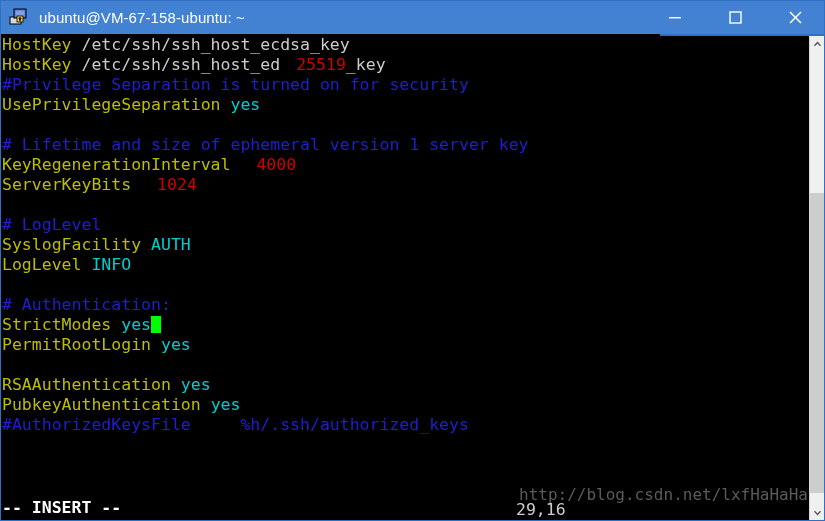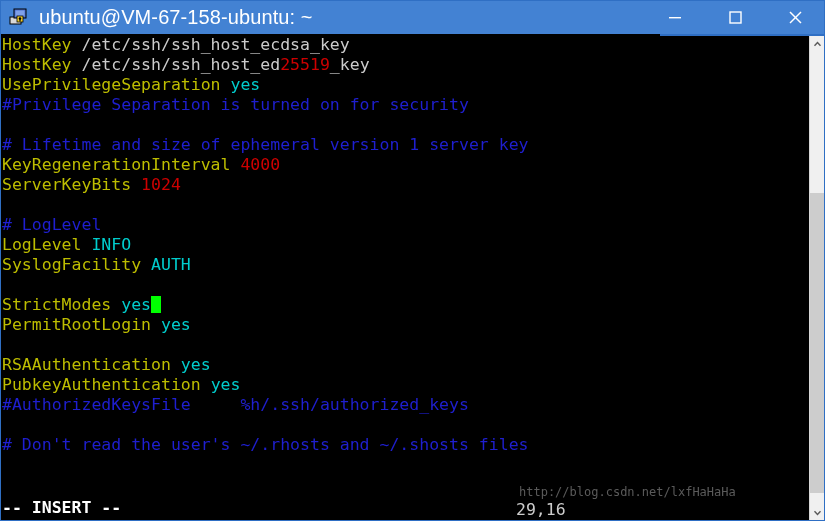--- a/index.html
+++ b/index.html
@@ -39,21 +39,21 @@
   }
   .app-icon {
     width: 20px;
     height: 20px;
     position: relative;
     flex: 0 0 auto;
     margin-right: 10px;
   }
   #title-text {
     font-family: "Liberation Sans", sans-serif;
-    font-size: 20px;
+    font-size: 15px;
     color: #ffffff;
     white-space: nowrap;
     letter-spacing: 0.1px;
   }
   .win-btn {
     width: 60px;
     height: 34px;
     flex: 0 0 auto;
     display: flex;
     align-items: center;
@@ -89,21 +89,21 @@
     height: 20px;
     line-height: 20px;
     white-space: pre;
     font-family: "DejaVu Sans Mono", monospace;
     font-size: 16.5px;
     letter-spacing: 0px;
     color: #cccccc;
   }
   .kw  { color: #bdbd00; }
   .val { color: #00cdcd; }
-  .num { color: #cd0000; }
+  .num { color: #cd0000; padding-left: 16px; }
   .cmt { color: #1f1fd0; }
   .pth { color: #cccccc; }
   .cursor {
     display: inline-block;
     width: 10px;
     height: 17px;
     vertical-align: -3px;
     background: #00ff00;
   }
 
@@ -141,21 +141,21 @@
     white-space: pre;
     margin-top: 20px;
   }
 
   
   #watermark {
     position: absolute;
     left: 519px;
     top: 485px;
     font-family: "DejaVu Sans Mono", monospace;
-    font-size: 12px;
+    font-size: 16px;
     color: #8a8a8a;
     opacity: 0.65;
     white-space: nowrap;
     pointer-events: none;
   }
 
   
   #scrollbar {
     position: absolute;
     right: 0;
@@ -231,39 +231,39 @@
         <line x1="21" y1="10" x2="10" y2="21" stroke="#ffffff" stroke-width="1.5"></line>
       </svg>
     </div>
   </div>
   <div id="term-border-top"></div>
 
   <div id="terminal">
     <div id="screen">
         <div class="line"><span class="kw">HostKey </span><span class="pth">/etc/ssh/ssh_host_ecdsa_key</span></div>
         <div class="line"><span class="kw">HostKey </span><span class="pth">/etc/ssh/ssh_host_ed</span><span class="num">25519</span><span class="pth">_key</span></div>
+        <div class="line"><span class="cmt">#Privilege Separation is turned on for security</span></div>
         <div class="line"><span class="kw">UsePrivilegeSeparation </span><span class="val">yes</span></div>
-        <div class="line"><span class="cmt">#Privilege Separation is turned on for security</span></div>
         <div class="line">&nbsp;</div>
         <div class="line"><span class="cmt"># Lifetime and size of ephemeral version 1 server key</span></div>
         <div class="line"><span class="kw">KeyRegenerationInterval </span><span class="num">4000</span></div>
         <div class="line"><span class="kw">ServerKeyBits </span><span class="num">1024</span></div>
         <div class="line">&nbsp;</div>
         <div class="line"><span class="cmt"># LogLevel</span></div>
+        <div class="line"><span class="kw">SyslogFacility </span><span class="val">AUTH</span></div>
         <div class="line"><span class="kw">LogLevel </span><span class="val">INFO</span></div>
-        <div class="line"><span class="kw">SyslogFacility </span><span class="val">AUTH</span></div>
-        <div class="line">&nbsp;</div>
+        <div class="line">&nbsp;</div>
+        <div class="line"><span class="cmt"># Authentication:</span></div>
         <div class="line"><span class="kw">StrictModes </span><span class="val">yes</span><span class="cursor"></span></div>
         <div class="line"><span class="kw">PermitRootLogin </span><span class="val">yes</span></div>
         <div class="line">&nbsp;</div>
         <div class="line"><span class="kw">RSAAuthentication </span><span class="val">yes</span></div>
         <div class="line"><span class="kw">PubkeyAuthentication </span><span class="val">yes</span></div>
         <div class="line"><span class="cmt">#AuthorizedKeysFile     %h/.ssh/authorized_keys</span></div>
         <div class="line">&nbsp;</div>
-        <div class="line"><span class="cmt"># Don't read the user's ~/.rhosts and ~/.shosts files</span></div>
       </div>
 
     <div id="statusline">-- INSERT --</div>
     <div id="ruler-pos">29,16</div>
     <div id="ruler-pct">17%</div>
   </div>
 
   <div id="watermark">http://blog.csdn.net/lxfHaHaHa</div>
 
   <div id="scrollbar">

